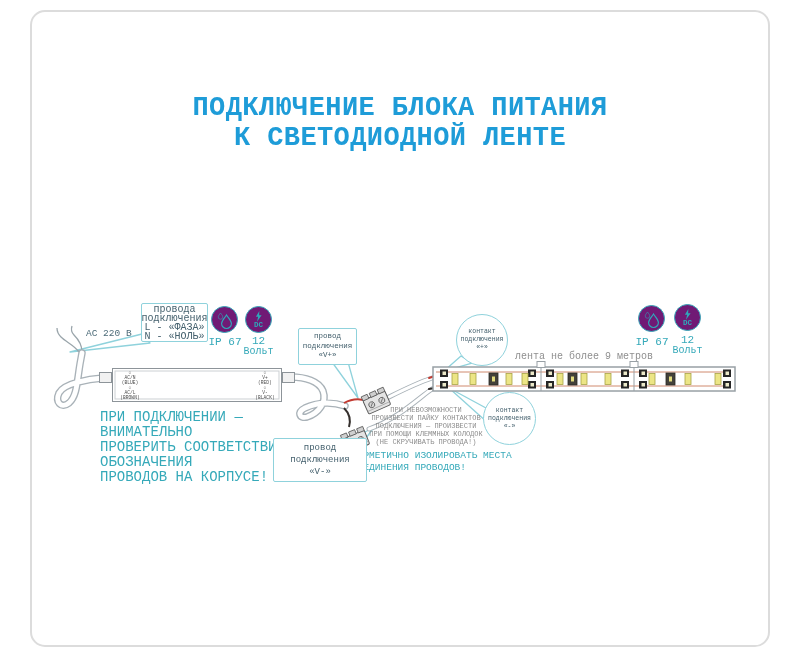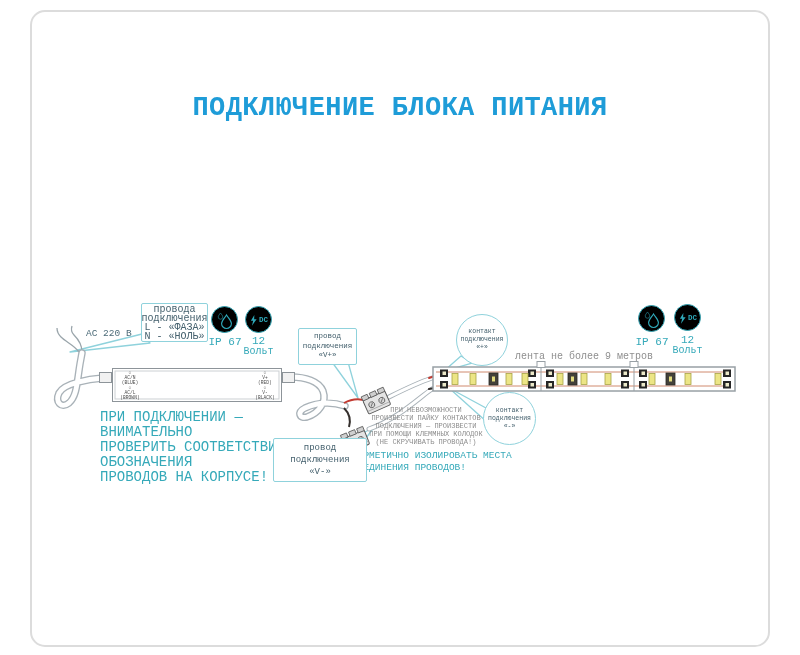--- a/index.html
+++ b/index.html
@@ -14,42 +14,43 @@
           font-family:Liberation Mono, monospace;}
   .abs{position:absolute;}
   .center{text-align:center;}
   .callout{background:#fff;border:1.5px solid var(--tealb);border-radius:2px;color:var(--slate);
            box-sizing:border-box;display:flex;align-items:center;justify-content:center;
            text-align:center;white-space:pre-line;z-index:5;}
   .balloon{background:#fff;border:1.5px solid var(--tealb);border-radius:50%;color:var(--slate);
            box-sizing:border-box;display:flex;align-items:center;justify-content:center;
            text-align:center;white-space:pre-line;z-index:5;}
   .badge-circle{box-sizing:border-box;border:1.6px solid var(--teal);border-radius:50%;
-                width:27px;height:27px;display:flex;flex-direction:row;align-items:center;
-                justify-content:center;background:#000000;}
+                width:27px;height:27px;display:flex;flex-direction:column;align-items:center;
+                justify-content:center;background:#701a75;}
   .badge-label{color:var(--teal);text-align:center;}
   .teal-note{color:var(--teal);white-space:pre-line;}
   .gray-note{color:var(--gray);white-space:pre-line;}
   .psu-body{background:#fff;border:1.5px solid #8d9499;box-sizing:border-box;
             box-shadow:inset 0 0 0 1.5px #fff, inset 0 0 0 2.5px #ccd0d3;z-index:4;}
   .psu-gland{background:#f1f1f1;border:1px solid #8d9499;box-sizing:border-box;z-index:4;}
   .psu-terms{color:#4c4c4c;font-size:4.6px;line-height:5px;text-align:center;
              white-space:pre-line;z-index:6;}
   #title{left:0;right:0;top:93px;text-align:center;color:var(--blue);
          font-size:27px;line-height:30px;font-weight:700;letter-spacing:.4px;}
 </style>
 </head>
 <body>
 
 <div id="canvas">
 
   <div class="abs" style="left:30px;top:10px;width:736px;height:633px;border:2px solid #dcdcdc;border-radius:15px;"></div>
 
   <div class="abs" id="title">
     <div>ПОДКЛЮЧЕНИЕ БЛОКА ПИТАНИЯ</div>
+    <div>К СВЕТОДИОДНОЙ ЛЕНТЕ</div>
   </div>
 
   <svg class="abs" style="left:0;top:0;" width="800" height="655" viewBox="0 0 800 655">
 
     <g fill="#ffffff" stroke="#8fd2dc" stroke-width="1.3" stroke-linejoin="round">
       <polygon points="142,334 150,343 70,352"></polygon>
       <polygon points="332,362 348,362 358,398"></polygon>
       <polygon points="349,441 364,441 374,427"></polygon>
       <polygon points="461,356 472,363 444,371"></polygon>
       <polygon points="486,408 488,423 449,388"></polygon>

